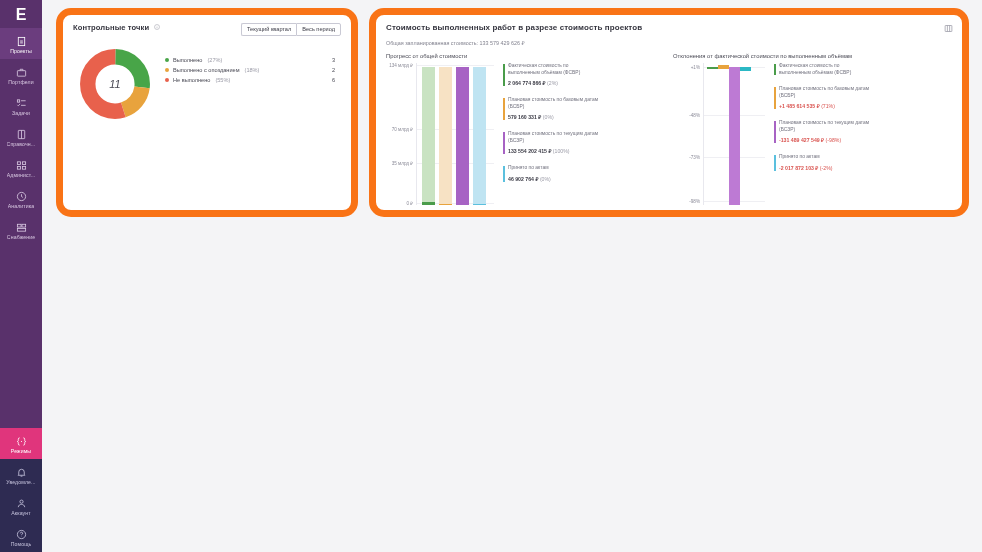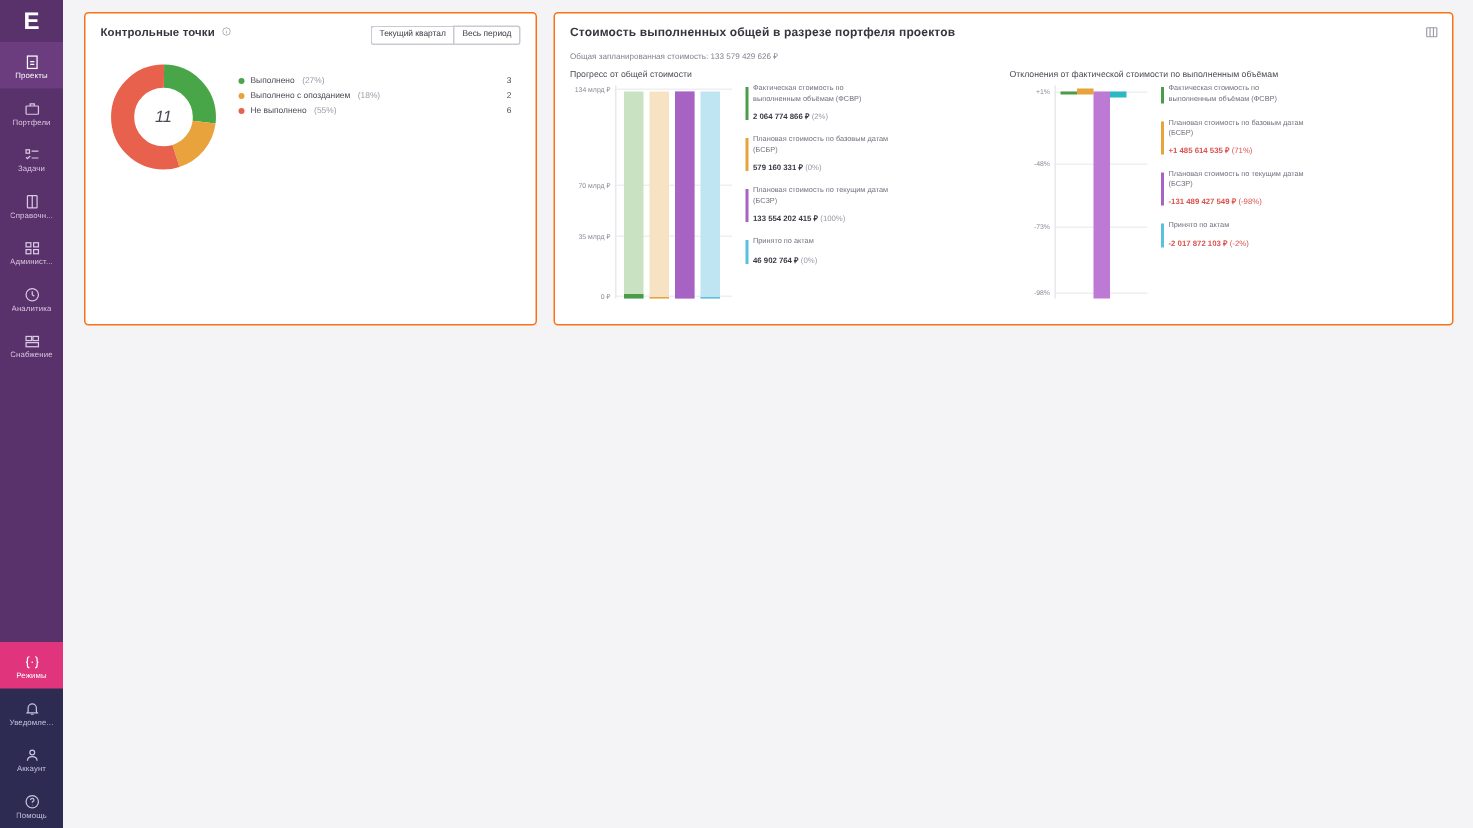--- a/index.html
+++ b/index.html
@@ -58,21 +58,21 @@
   .topbar .info-ico{ margin-left:3px; color:#9a9aa6; }
   .topbar-spacer{ flex:1; }
   .topbar-right{ display:flex; align-items:center; gap:10px; color:#9a9aa6; }
 
   .content{
     flex:1; padding:8px 14px;
     display:flex; gap:11px; align-items:flex-start;
   }
 
   .card{
-    background:#fff; border:1px solid #f97316; border-radius:3px;
+    background:#fff; border:7px solid #f97316; border-radius:15px;
     padding:8px 10px;
   }
 
   
   .card-left{ width:302px; height:209px; position:relative; }
   .card-head{ display:flex; align-items:flex-start; }
   .card-title{ font-size:7.6px; font-weight:bold; color:#35353f; letter-spacing:.1px;}
   .card-title .info-ico{ margin-left:3px; font-weight:normal; color:#9a9aa6;}
   .seg{ margin-left:auto; display:flex; }
   .seg button{
@@ -309,21 +309,21 @@
             <span class="dot" style="background:#e8614c"></span>
             <span class="legend-name">Не выполнено</span>
             <span class="legend-pct">(55%)</span>
             <span class="legend-count">6</span>
           </div>
         </div>
       </div>
     </div>
 
     <div class="card card-right">
-      <div class="card-title">Стоимость выполненных общей в разрезе портфеля проектов</div>
+      <div class="card-title">Стоимость выполненных работ в разрезе стоимость проектов</div>
       <span class="grid-ico">
         <svg width="9" height="9" viewBox="0 0 24 24" fill="none" stroke="currentColor" stroke-width="2">
           <rect x="3" y="4" width="18" height="16" rx="1"></rect>
             <line x1="9" y1="4" x2="9" y2="20"></line>
           <line x1="15" y1="4" x2="15" y2="20"></line>
         </svg>
       </span>
       <div class="subtitle">Общая запланированная стоимость: 133 579 429 626 ₽</div>
 
       <div class="charts">

